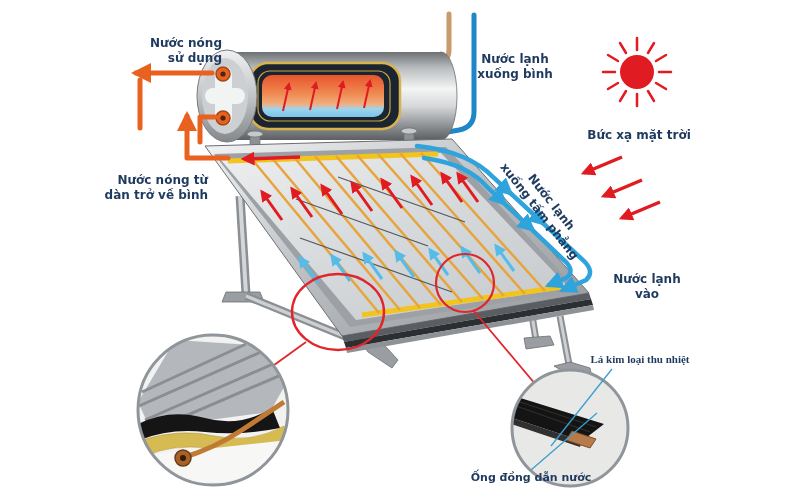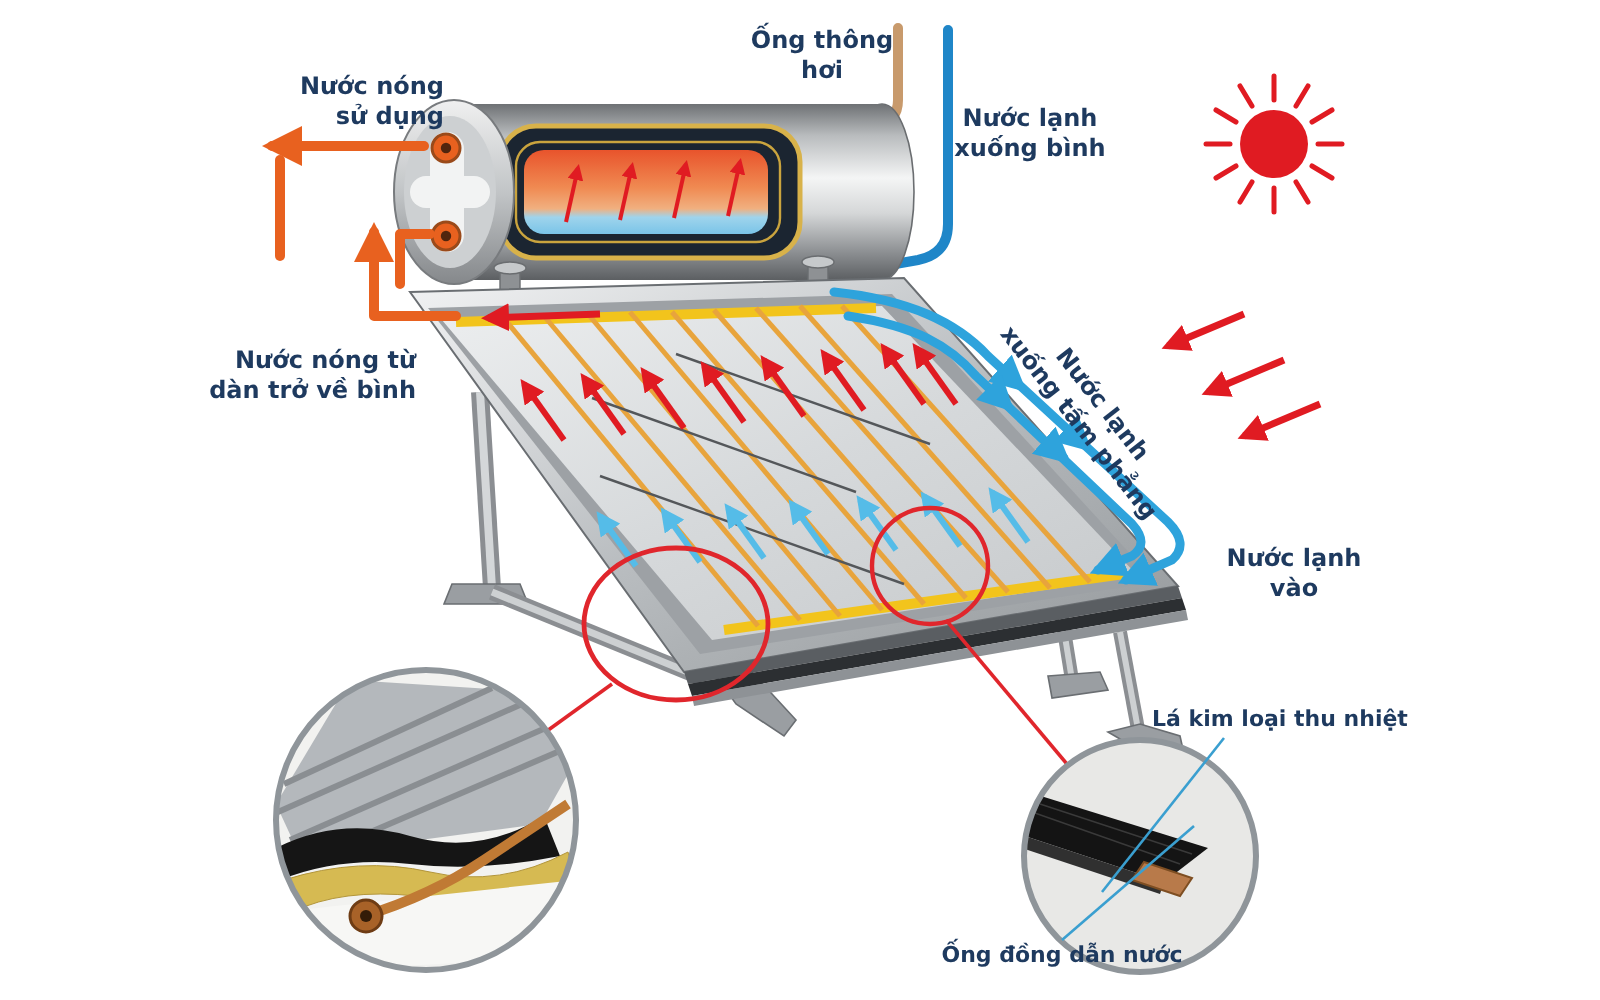--- a/index.html
+++ b/index.html
@@ -251,26 +251,25 @@
     <circle cx="570" cy="428" r="58" fill="none" stroke="#8f959a" stroke-width="3"></circle>
     <g stroke="#3a9fd0" stroke-width="1.3">
       <line x1="612" y1="369" x2="551" y2="446"></line>
       <line x1="531" y1="470" x2="597" y2="413"></line>
     </g>
   </g>
 </svg>
 
 <div class="lbl" style="left:122px;top:36px;width:100px;text-align:right;">Nước nóng
 sử dụng</div>
-<div class="lbl" style="left:372px;top:13px;width:78px;">Ống thông
-hơi</div>
 <div class="lbl" style="left:470px;top:52px;width:90px;">Nước lạnh
 xuống bình</div>
+<div class="lbl" style="left:583px;top:128px;width:112px;">Bức xạ mặt trời</div>
 <div class="lbl" style="left:88px;top:173px;width:120px;text-align:right;">Nước nóng từ
 dàn trở về bình</div>
 <div class="lbl rot" style="left:470px;top:192px;width:150px;">Nước lạnh
 xuống tấm phẳng</div>
 <div class="lbl" style="left:602px;top:272px;width:90px;">Nước lạnh
 vào</div>
-<div class="lbl sm" style="left:574px;top:353px;width:132px;">Lá kim loại thu nhiệt</div>
+<div class="lbl sm" style="left:574px;top:353px;width:132px;font-family:Liberation Serif, serif;">Lá kim loại thu nhiệt</div>
 <div class="lbl sm" style="left:464px;top:471px;width:134px;">Ống đồng dẫn nước</div>
 
 </div>
 
 </body></html>

